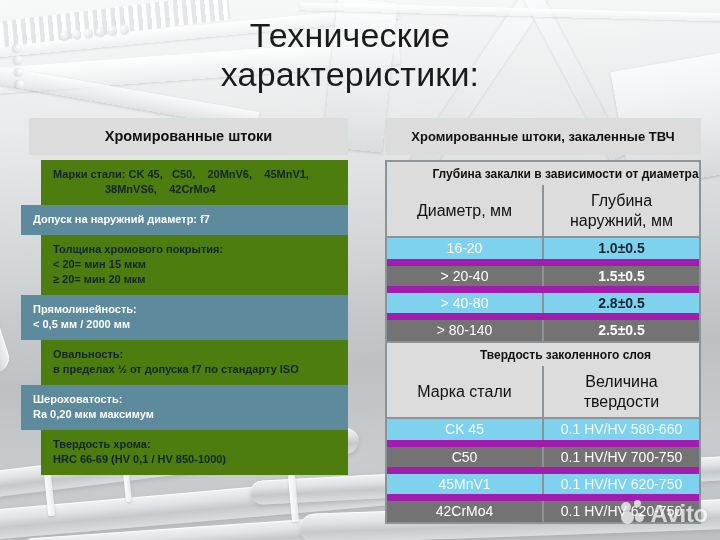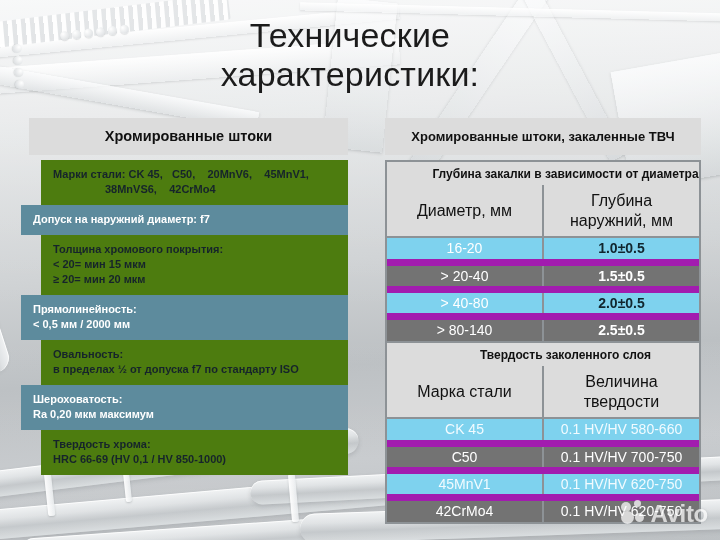--- a/index.html
+++ b/index.html
@@ -298,21 +298,21 @@
           </div>
         </div>
         <div id="depth-rows" style="display:contents"><div class="trow datarow light">
               <div class="tc c-left">16-20</div>
               <div class="tc c-right">1.0±0.5</div>
             </div><div class="trow datarow dark">
               <div class="tc c-left">&gt; 20-40</div>
               <div class="tc c-right">1.5±0.5</div>
             </div><div class="trow datarow light">
               <div class="tc c-left">&gt; 40-80</div>
-              <div class="tc c-right">2.0±0.5</div>
+              <div class="tc c-right">2.8±0.5</div>
             </div><div class="trow datarow dark">
               <div class="tc c-left">&gt; 80-140</div>
               <div class="tc c-right">2.5±0.5</div>
             </div></div>
       </div>
 
       <div class="sub-head">Твердость заколенного слоя</div>
 
       <div class="grid">
         <div class="trow colhead">

